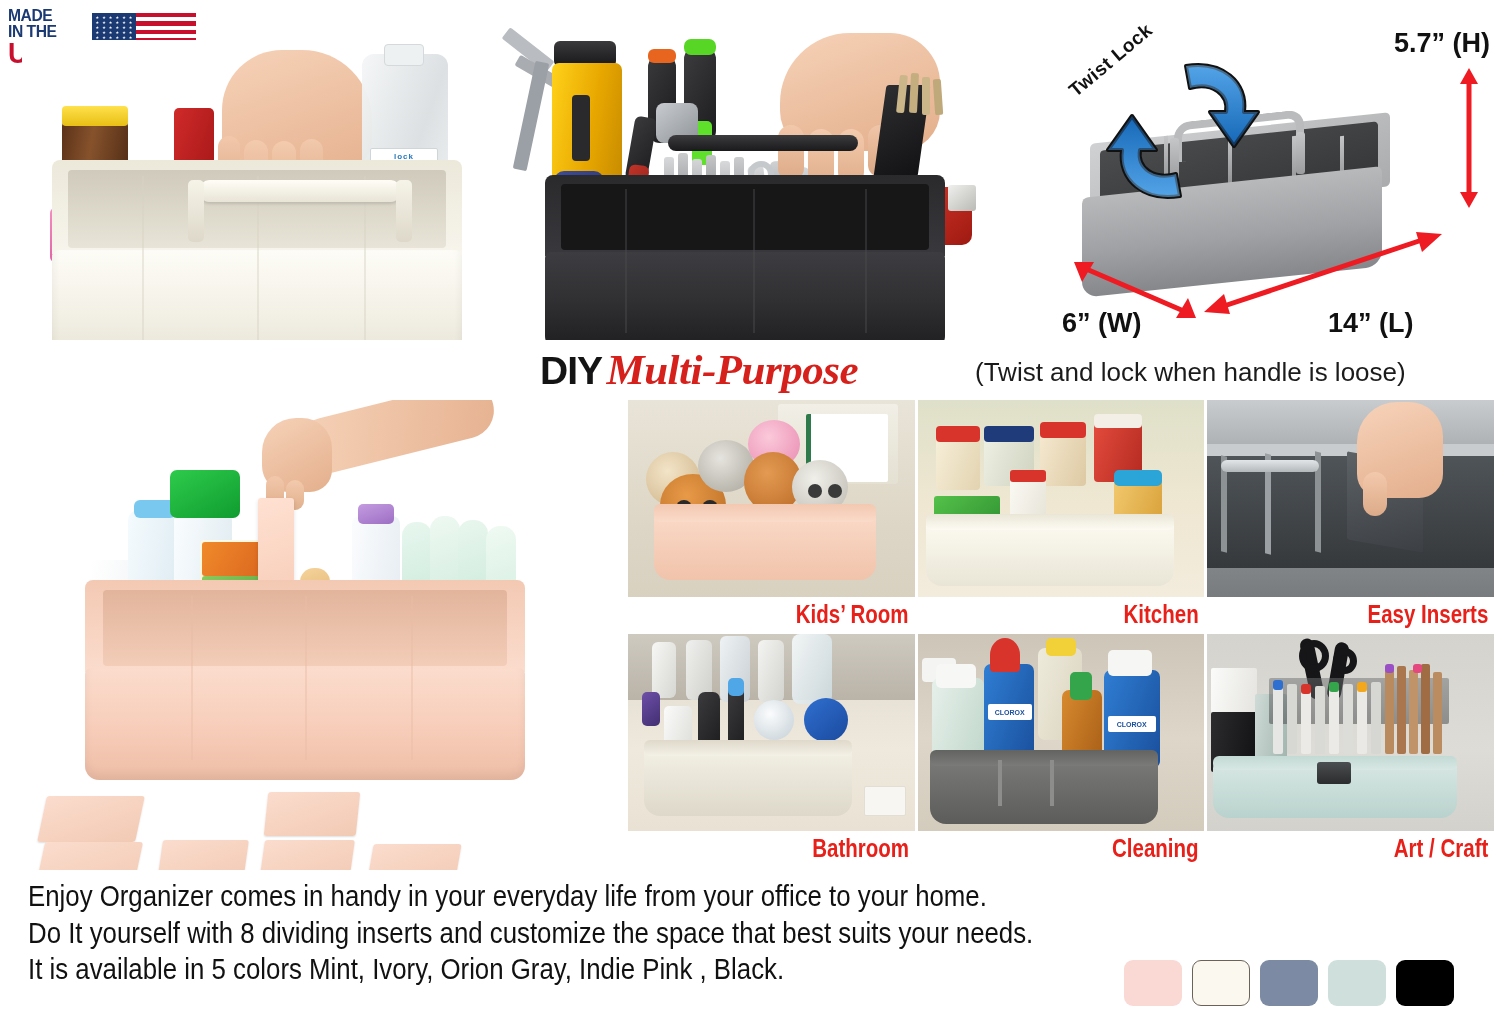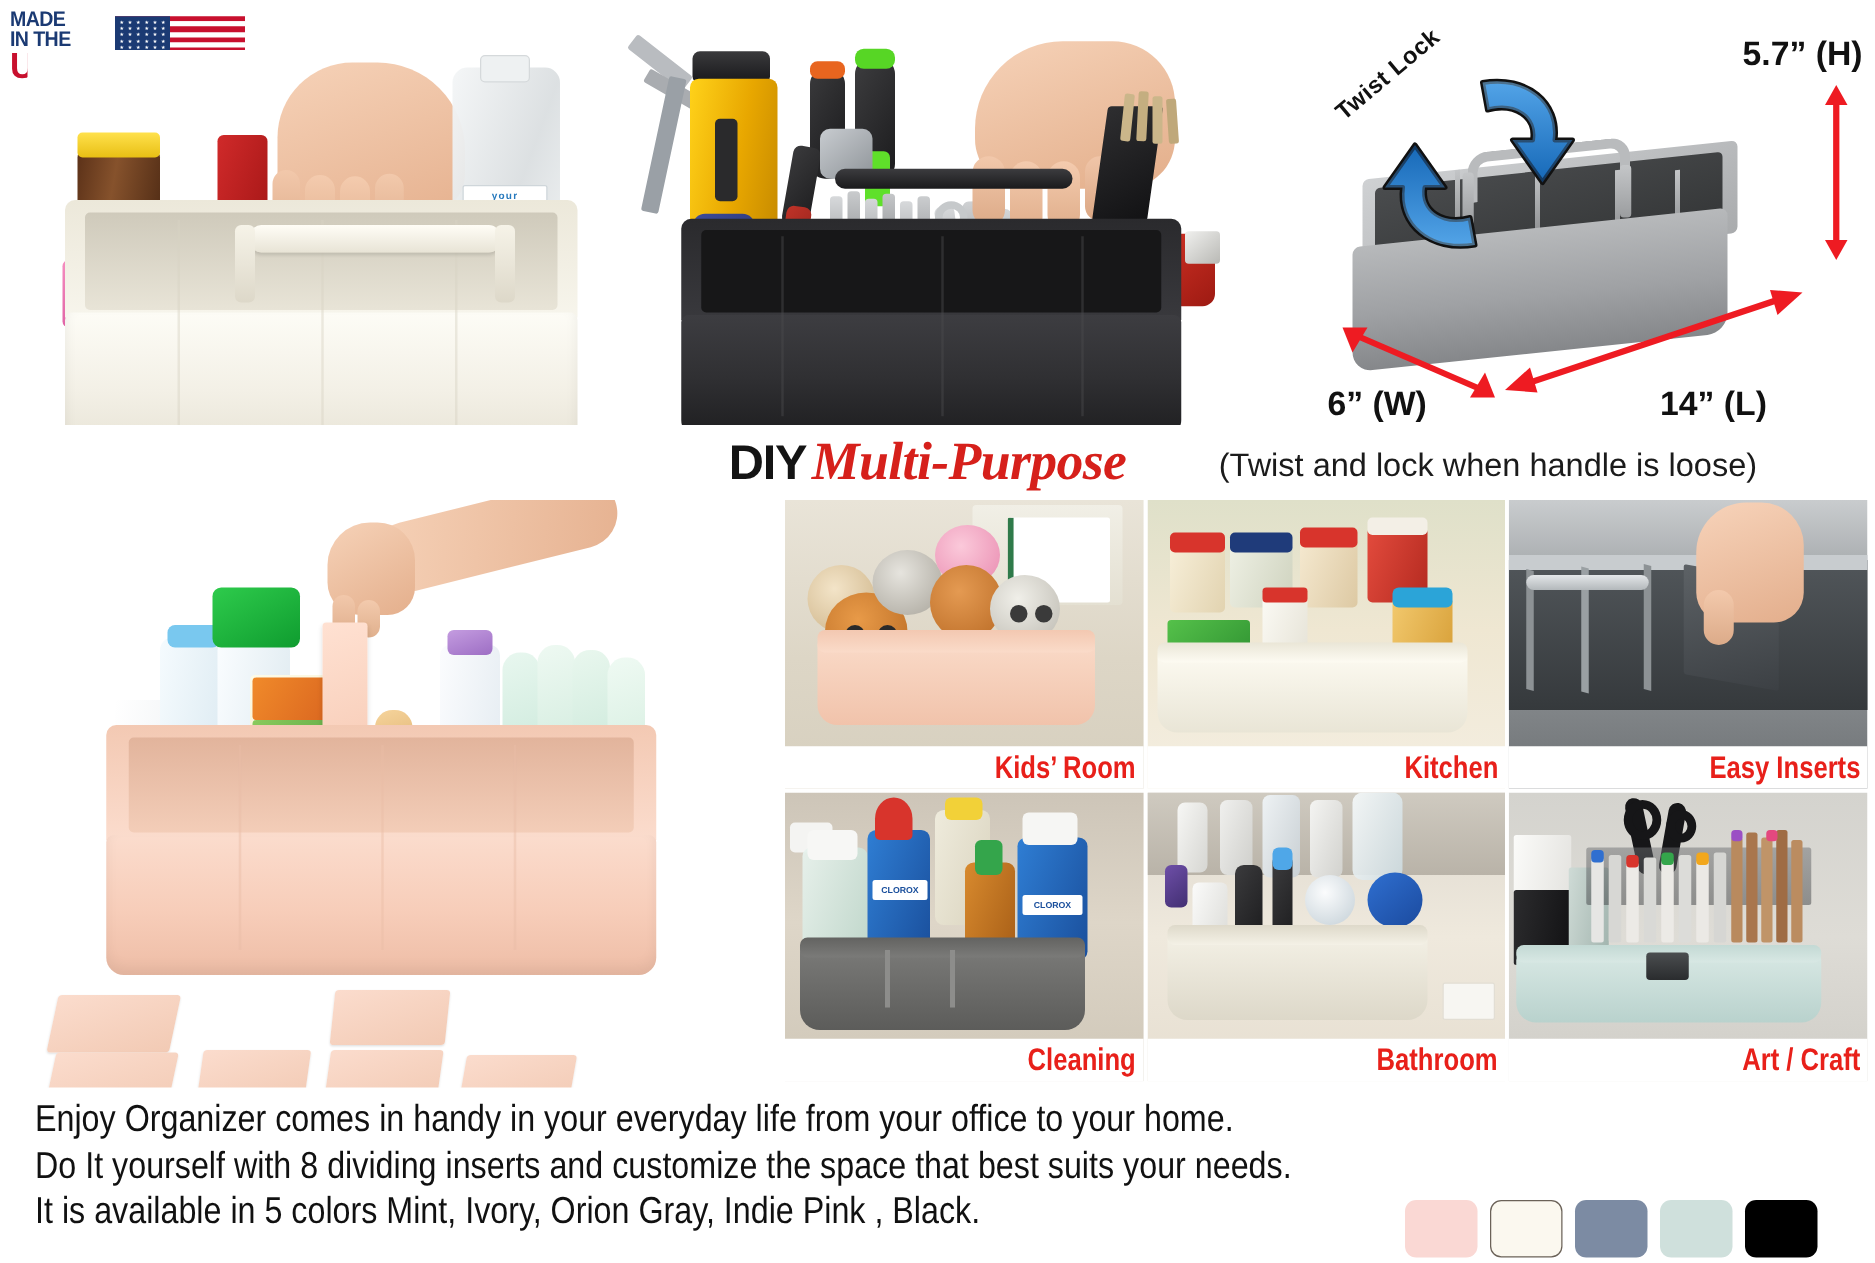--- a/index.html
+++ b/index.html
@@ -95,21 +95,21 @@
   .twist-arrow { position:absolute; }
   .tl-text {
     position:absolute; font-size:19px; font-weight:bold; color:#111;
     letter-spacing:.5px; white-space:nowrap;
   }
 
   .dimlabel { position:absolute; font-weight:bold; color:#111; white-space:nowrap; }
   .h-lab { font-size:27px; }
 
   
-  .diy-row { position:absolute; left:540px; top:345px;margin-left:43px; }
+  .diy-row { position:absolute; left:540px; top:345px; }
   .diy-black { font-size:39px; font-weight:bold; color:#141414; letter-spacing:-1px; }
   .diy-red {
     font-size:43px; font-weight:bold; color:#d6201b;
     font-style:italic; font-family:"Liberation Serif", serif; letter-spacing:-0.5px;
   }
   .twistnote { position:absolute; left:975px; top:357px; font-size:26px; color:#1b1b1b; }
 
   
   .grid { position:absolute; left:628px; top:400px; width:866px; height:465px;
           display:grid; grid-template-columns:repeat(3,1fr); grid-template-rows:repeat(2,1fr); gap:3px; }
@@ -217,21 +217,21 @@
 
     <div class="pp" style="left:128px;top:152px;width:58px;height:78px;border-radius:5px;background:linear-gradient(110deg,#fbfbf7,#e3e1d8);"></div>
     <div class="pp" style="left:128px;top:148px;width:58px;height:12px;border-radius:20px/6px;background:#eef2f4;border:1px solid #cfd8dc;"></div>
     <div class="pp" style="left:174px;top:186px;width:34px;height:48px;border-radius:4px;background:linear-gradient(110deg,#f7f6f1,#dedcd3);"></div>
     <div class="pp" style="left:212px;top:172px;width:54px;height:62px;border-radius:5px;background:linear-gradient(110deg,#faf9f5,#e2e0d7);"></div>
     <div class="pp" style="left:212px;top:168px;width:54px;height:12px;border-radius:20px/6px;background:#eef2f4;border:1px solid #cfd8dc;"></div>
 
     <div class="pp" style="left:340px;top:14px;width:86px;height:168px;border-radius:12px 12px 8px 8px;background:linear-gradient(110deg,#f4f6f7,#dbdfe1 60%,#eef1f2);opacity:.96;"></div>
     <div class="pp" style="left:362px;top:4px;width:40px;height:22px;border-radius:4px;background:#eef1f2;border:1px solid #d5d9db;"></div>
     <div class="pp" style="left:348px;top:108px;width:68px;height:48px;border-radius:2px;background:#fff;border:1px solid #cfd6da;"></div>
-    <div class="pp" style="left:352px;top:112px;width:60px;height:12px;font-size:8px;color:#2679bd;font-weight:bold;text-align:center;letter-spacing:1px;">your</div>
+    <div class="pp" style="left:352px;top:112px;width:60px;height:12px;font-size:8px;color:#2679bd;font-weight:bold;text-align:center;letter-spacing:1px;">lock</div>
     <div class="pp label-strip" style="left:352px;top:126px;width:60px;height:26px;background:#2a8fd4;font-size:11px;flex-direction:column;">
       <span>70%</span>
       <span style="font-size:5px;font-weight:normal;">Isopropyl Alcohol</span>
     </div>
 
     <div class="pp" style="left:334px;top:160px;width:104px;height:44px;border-radius:2px;background:#fdfdfd;border:1px solid #e3e3e3;">
       <div style="position:absolute;left:6px;top:3px;font-size:12px;font-weight:bold;color:#d51a2b;letter-spacing:.5px;">BAND-AID</div>
       <div style="position:absolute;left:0;top:20px;width:104px;height:24px;background:#1b4b9e;color:#fff;font-size:7px;padding:3px 5px;line-height:1.25;font-weight:bold;">
         <span>FLEXIBLE FABRIC</span><br>
         <span>TISSU FLEXIBLE</span>
@@ -498,20 +498,43 @@
         <div class="pp" style="left:14px;top:56px;width:6px;height:96px;background:#8d9295;transform:skewY(14deg);"></div>
         <div class="pp" style="left:58px;top:54px;width:6px;height:100px;background:#9aa0a3;transform:skewY(14deg);"></div>
         <div class="pp" style="left:108px;top:52px;width:6px;height:100px;background:#8d9295;transform:skewY(14deg);"></div>
         <div class="pp" style="left:14px;top:60px;width:98px;height:12px;border-radius:6px;background:linear-gradient(180deg,#e3e6e8,#b3b8bb);"></div>
         <div class="pp" style="left:140px;top:58px;width:76px;height:88px;background:linear-gradient(160deg,#5d6266,#3c4044);border-radius:2px;transform:skewY(10deg);"></div>
         <div class="pp" style="left:150px;top:2px;width:86px;height:96px;border-radius:40px 34px 24px 24px;background:linear-gradient(160deg,#f7d3ba,#e3ae8c);"></div>
         <div class="pp" style="left:156px;top:72px;width:24px;height:44px;border-radius:12px;background:linear-gradient(180deg,#f3c9ac,#dcab89);"></div>
       </div>
       <div class="cap-wrap"></div>
       <div class="cap-text">Easy Inserts</div>
+    </div>
+
+    <div class="cell">
+      <div class="scene" style="background:linear-gradient(180deg,#ddd8ce 0%,#efe9dd 50%,#e6ded0 100%);">
+        <div class="pp" style="left:0;top:0;width:290px;height:66px;background:linear-gradient(180deg,#cfcac0,#b9b3a8);"></div>
+        <div class="pp" style="left:24px;top:8px;width:24px;height:56px;border-radius:6px;background:linear-gradient(110deg,#f7f7f5,#d6d6d2);"></div>
+        <div class="pp" style="left:58px;top:6px;width:26px;height:60px;border-radius:6px;background:linear-gradient(110deg,#f0f0ee,#cfcfcb);"></div>
+        <div class="pp" style="left:92px;top:2px;width:30px;height:66px;border-radius:6px;background:linear-gradient(110deg,#eef2f4,#c9d0d4);"></div>
+        <div class="pp" style="left:130px;top:6px;width:26px;height:62px;border-radius:6px;background:linear-gradient(110deg,#f4f4f2,#d2d2ce);"></div>
+        <div class="pp" style="left:164px;top:0px;width:40px;height:70px;border-radius:8px;background:linear-gradient(110deg,#f6fafb,#cddbe0);opacity:.9;"></div>
+        <div class="pp" style="left:14px;top:58px;width:18px;height:34px;border-radius:5px;background:linear-gradient(140deg,#6e4fa8,#422f72);"></div>
+        <div class="pp" style="left:36px;top:72px;width:28px;height:46px;border-radius:5px;background:linear-gradient(110deg,#fbfbfa,#ddddd9);"></div>
+        <div class="pp" style="left:70px;top:58px;width:22px;height:66px;border-radius:7px;background:linear-gradient(120deg,#3b3b3d,#1a1a1c);"></div>
+        <div class="pp" style="left:100px;top:50px;width:16px;height:74px;border-radius:6px;background:linear-gradient(120deg,#3d3d3f,#1b1b1d);"></div>
+        <div class="pp" style="left:100px;top:44px;width:16px;height:18px;border-radius:5px;background:#4fa7e8;"></div>
+        <div class="pp" style="left:126px;top:66px;width:40px;height:40px;border-radius:50%;background:radial-gradient(circle at 40% 35%,#fbfcfd,#c3cfd6);"></div>
+        <div class="pp" style="left:176px;top:64px;width:44px;height:44px;border-radius:50%;background:linear-gradient(140deg,#2f6fd0,#1b4a9e);"></div>
+        <div class="pp" style="left:16px;top:112px;width:208px;height:70px;border-radius:6px 6px 16px 16px;background:linear-gradient(180deg,#f4f1e6,#ddd8c9);"></div>
+        <div class="pp" style="left:16px;top:106px;width:208px;height:16px;border-radius:6px;background:linear-gradient(180deg,#ded9ca,#f4f1e6);"></div>
+        <div class="pp" style="left:236px;top:152px;width:42px;height:30px;background:#f7f6f2;border:1px solid #e2ded4;border-radius:2px;"></div>
+      </div>
+      <div class="cap-wrap"></div>
+      <div class="cap-text">Bathroom</div>
     </div>
 
     <div class="cell">
       <div class="scene" style="background:linear-gradient(180deg,#cdc5b8 0%,#ded6c8 45%,#cfc7b8 100%);">
         <div class="pp" style="left:4px;top:24px;width:34px;height:24px;background:#f4f4f2;border-radius:4px;"></div>
         <div class="pp" style="left:14px;top:44px;width:52px;height:96px;border-radius:7px;background:linear-gradient(110deg,#e8f3ee,#bcd6ca);opacity:.92;"></div>
         <div class="pp" style="left:18px;top:30px;width:40px;height:24px;background:#f7f7f5;border-radius:5px;"></div>
         <div class="pp" style="left:66px;top:30px;width:50px;height:100px;border-radius:7px;background:linear-gradient(110deg,#2f7ed4,#1a4f9c);"></div>
         <div class="pp" style="left:72px;top:4px;width:30px;height:34px;background:#d8342c;border-radius:50% 50% 4px 4px;"></div>
         <div class="pp label-strip" style="left:70px;top:70px;width:44px;height:16px;background:#fff;color:#1a4f9c;font-size:7px;">CLOROX</div>
@@ -525,43 +548,20 @@
         <div class="pp" style="left:12px;top:122px;width:228px;height:68px;border-radius:6px 6px 16px 16px;background:linear-gradient(180deg,#7b7b79,#5c5c5a);"></div>
         <div class="pp" style="left:12px;top:116px;width:228px;height:16px;border-radius:6px;background:linear-gradient(180deg,#636361,#7b7b79);"></div>
         <div class="pp" style="left:80px;top:126px;width:4px;height:46px;background:#8d8d8b;"></div>
         <div class="pp" style="left:132px;top:126px;width:4px;height:46px;background:#8d8d8b;"></div>
       </div>
       <div class="cap-wrap"></div>
       <div class="cap-text">Cleaning</div>
     </div>
 
     <div class="cell">
-      <div class="scene" style="background:linear-gradient(180deg,#ddd8ce 0%,#efe9dd 50%,#e6ded0 100%);">
-        <div class="pp" style="left:0;top:0;width:290px;height:66px;background:linear-gradient(180deg,#cfcac0,#b9b3a8);"></div>
-        <div class="pp" style="left:24px;top:8px;width:24px;height:56px;border-radius:6px;background:linear-gradient(110deg,#f7f7f5,#d6d6d2);"></div>
-        <div class="pp" style="left:58px;top:6px;width:26px;height:60px;border-radius:6px;background:linear-gradient(110deg,#f0f0ee,#cfcfcb);"></div>
-        <div class="pp" style="left:92px;top:2px;width:30px;height:66px;border-radius:6px;background:linear-gradient(110deg,#eef2f4,#c9d0d4);"></div>
-        <div class="pp" style="left:130px;top:6px;width:26px;height:62px;border-radius:6px;background:linear-gradient(110deg,#f4f4f2,#d2d2ce);"></div>
-        <div class="pp" style="left:164px;top:0px;width:40px;height:70px;border-radius:8px;background:linear-gradient(110deg,#f6fafb,#cddbe0);opacity:.9;"></div>
-        <div class="pp" style="left:14px;top:58px;width:18px;height:34px;border-radius:5px;background:linear-gradient(140deg,#6e4fa8,#422f72);"></div>
-        <div class="pp" style="left:36px;top:72px;width:28px;height:46px;border-radius:5px;background:linear-gradient(110deg,#fbfbfa,#ddddd9);"></div>
-        <div class="pp" style="left:70px;top:58px;width:22px;height:66px;border-radius:7px;background:linear-gradient(120deg,#3b3b3d,#1a1a1c);"></div>
-        <div class="pp" style="left:100px;top:50px;width:16px;height:74px;border-radius:6px;background:linear-gradient(120deg,#3d3d3f,#1b1b1d);"></div>
-        <div class="pp" style="left:100px;top:44px;width:16px;height:18px;border-radius:5px;background:#4fa7e8;"></div>
-        <div class="pp" style="left:126px;top:66px;width:40px;height:40px;border-radius:50%;background:radial-gradient(circle at 40% 35%,#fbfcfd,#c3cfd6);"></div>
-        <div class="pp" style="left:176px;top:64px;width:44px;height:44px;border-radius:50%;background:linear-gradient(140deg,#2f6fd0,#1b4a9e);"></div>
-        <div class="pp" style="left:16px;top:112px;width:208px;height:70px;border-radius:6px 6px 16px 16px;background:linear-gradient(180deg,#f4f1e6,#ddd8c9);"></div>
-        <div class="pp" style="left:16px;top:106px;width:208px;height:16px;border-radius:6px;background:linear-gradient(180deg,#ded9ca,#f4f1e6);"></div>
-        <div class="pp" style="left:236px;top:152px;width:42px;height:30px;background:#f7f6f2;border:1px solid #e2ded4;border-radius:2px;"></div>
-      </div>
-      <div class="cap-wrap"></div>
-      <div class="cap-text">Bathroom</div>
-    </div>
-
-    <div class="cell">
       <div class="scene" style="background:linear-gradient(180deg,#d4d3ce 0%,#dedcd6 50%,#cfcdc7 100%);">
         <div class="pp" style="left:4px;top:34px;width:46px;height:104px;background:linear-gradient(100deg,#fbfbf9,#e0dfdb);border-radius:2px;"></div>
         <div class="pp" style="left:4px;top:78px;width:46px;height:60px;background:linear-gradient(100deg,#2c2c2e,#111113);border-radius:2px;"></div>
         <div class="pp" style="left:48px;top:60px;width:32px;height:82px;background:linear-gradient(100deg,#cfdbd6,#9fb2ac);border-radius:2px;"></div>
 
         <div class="pp" style="left:98px;top:4px;width:14px;height:62px;background:#161618;border-radius:7px;transform:rotate(-12deg);"></div>
         <div class="pp" style="left:124px;top:8px;width:14px;height:58px;background:#161618;border-radius:7px;transform:rotate(10deg);"></div>
         <div class="pp" style="left:92px;top:6px;width:30px;height:32px;border-radius:50%;border:7px solid #161618;"></div>
         <div class="pp" style="left:126px;top:14px;width:24px;height:26px;border-radius:50%;border:7px solid #161618;"></div>
 

